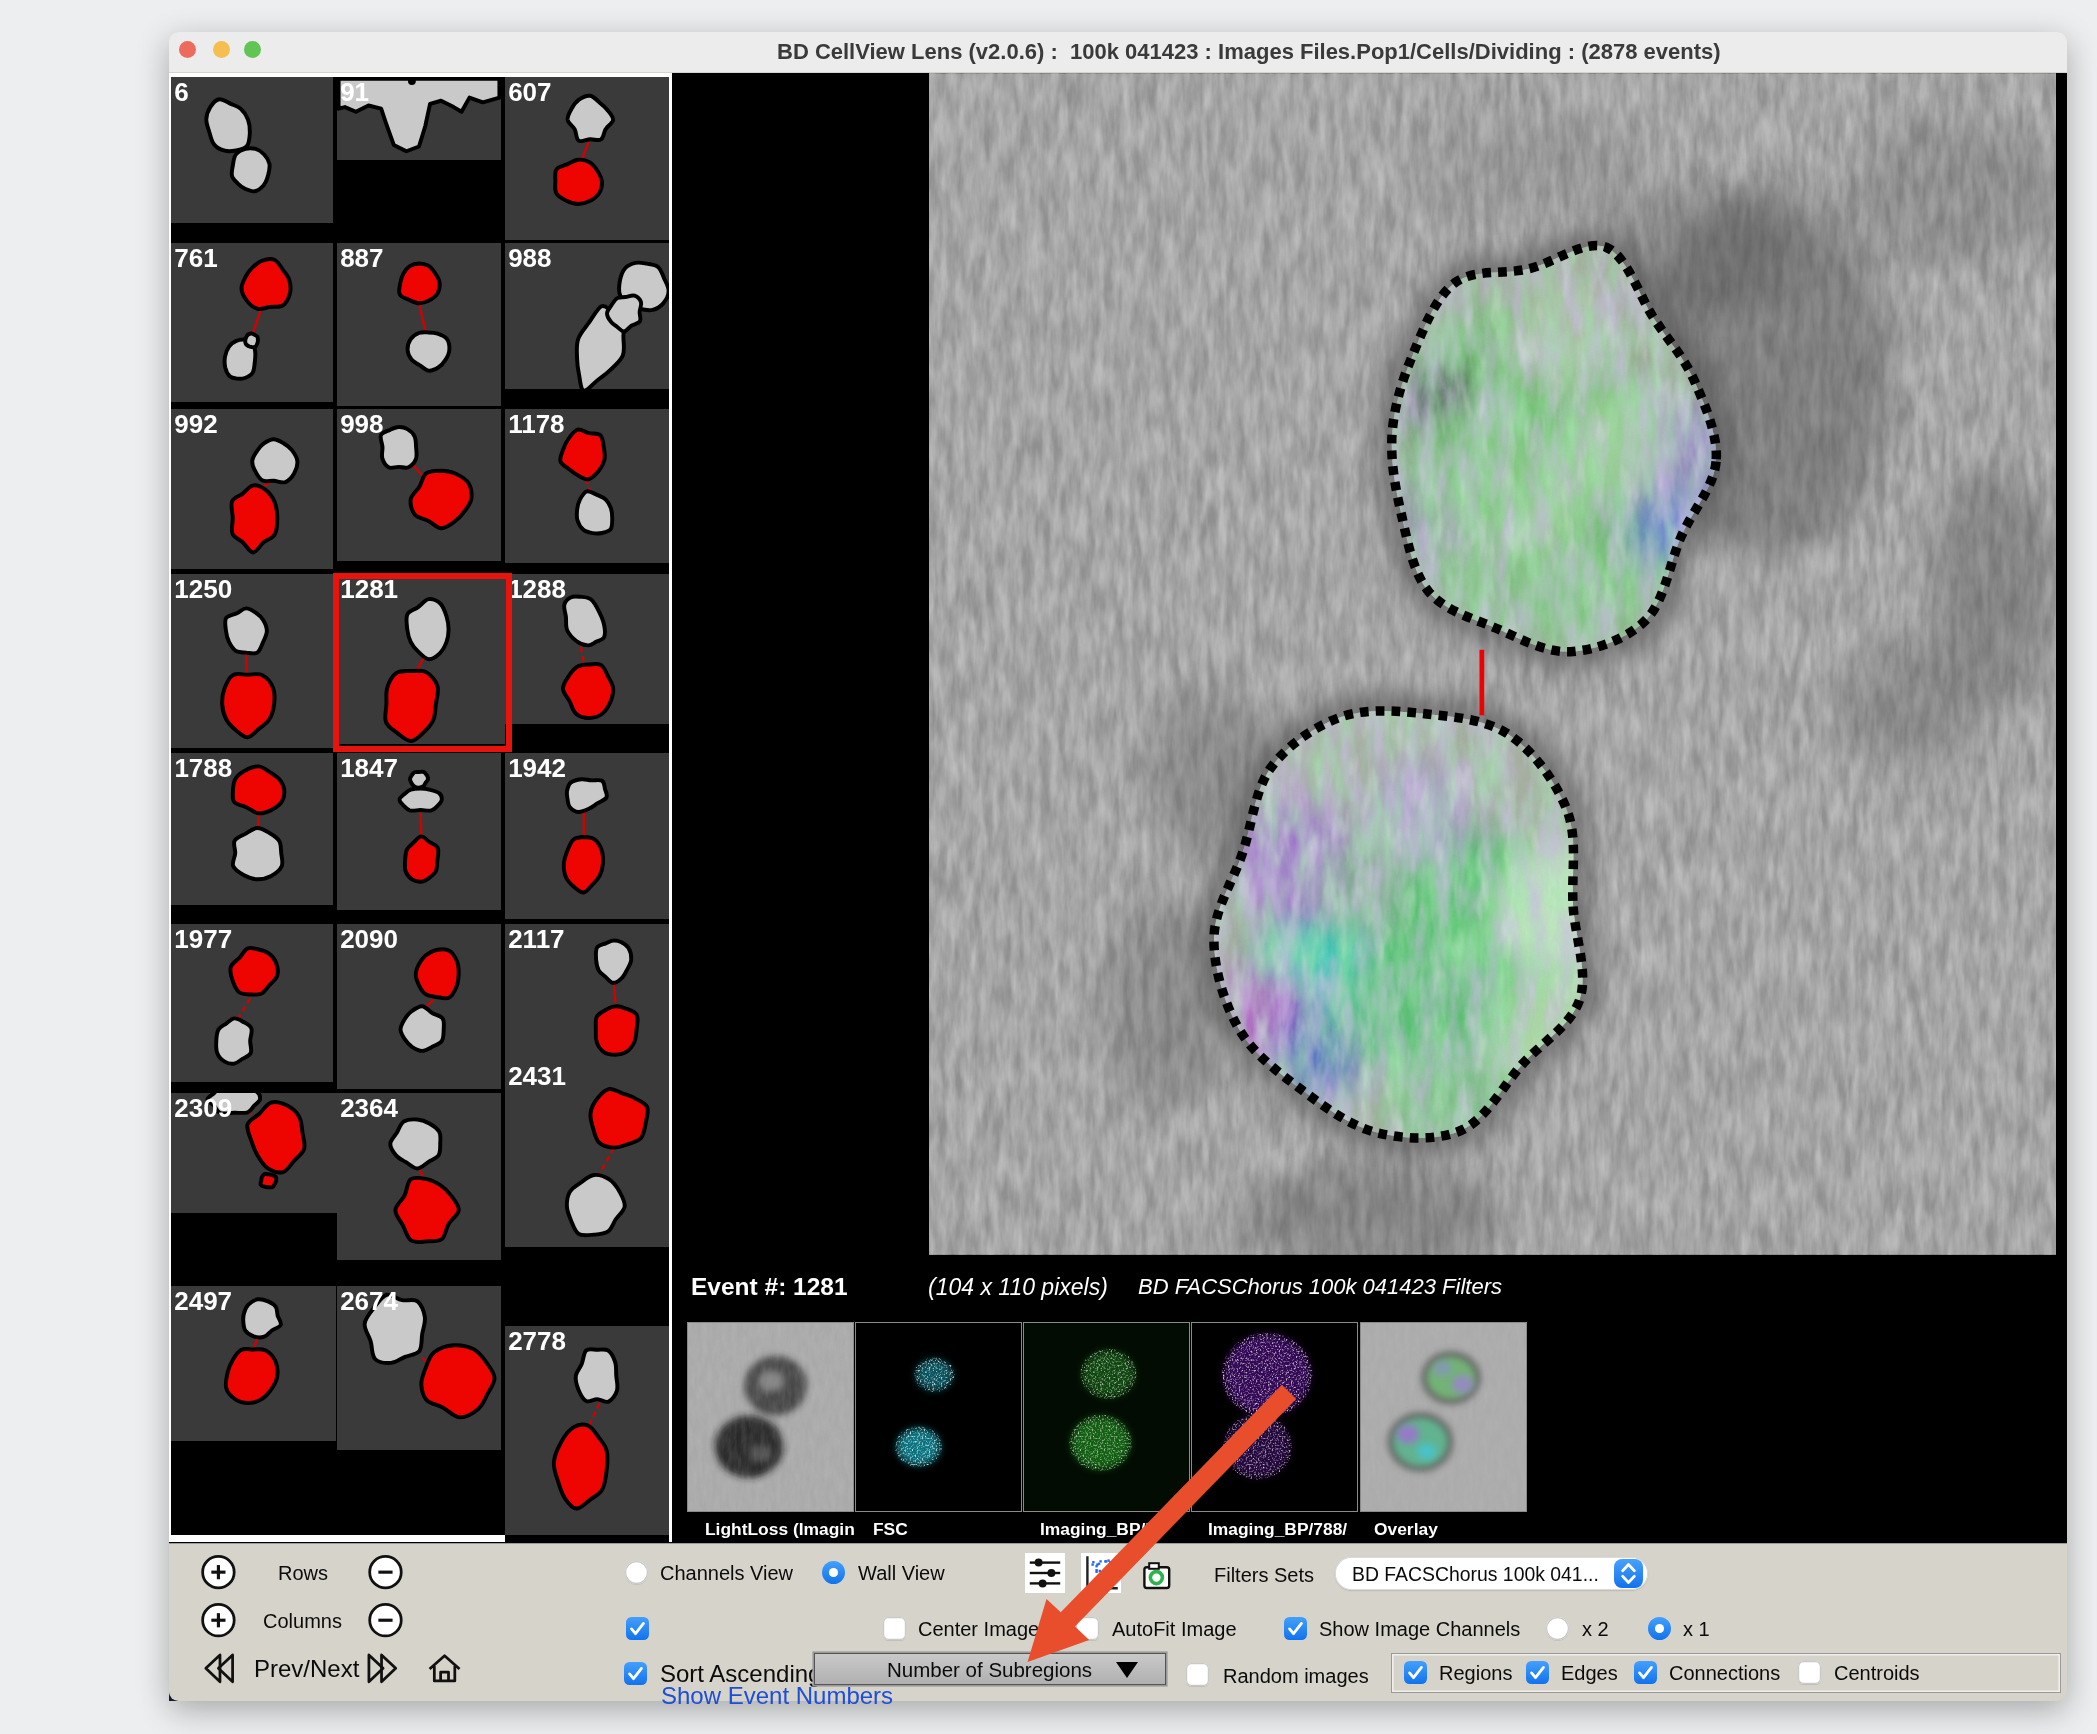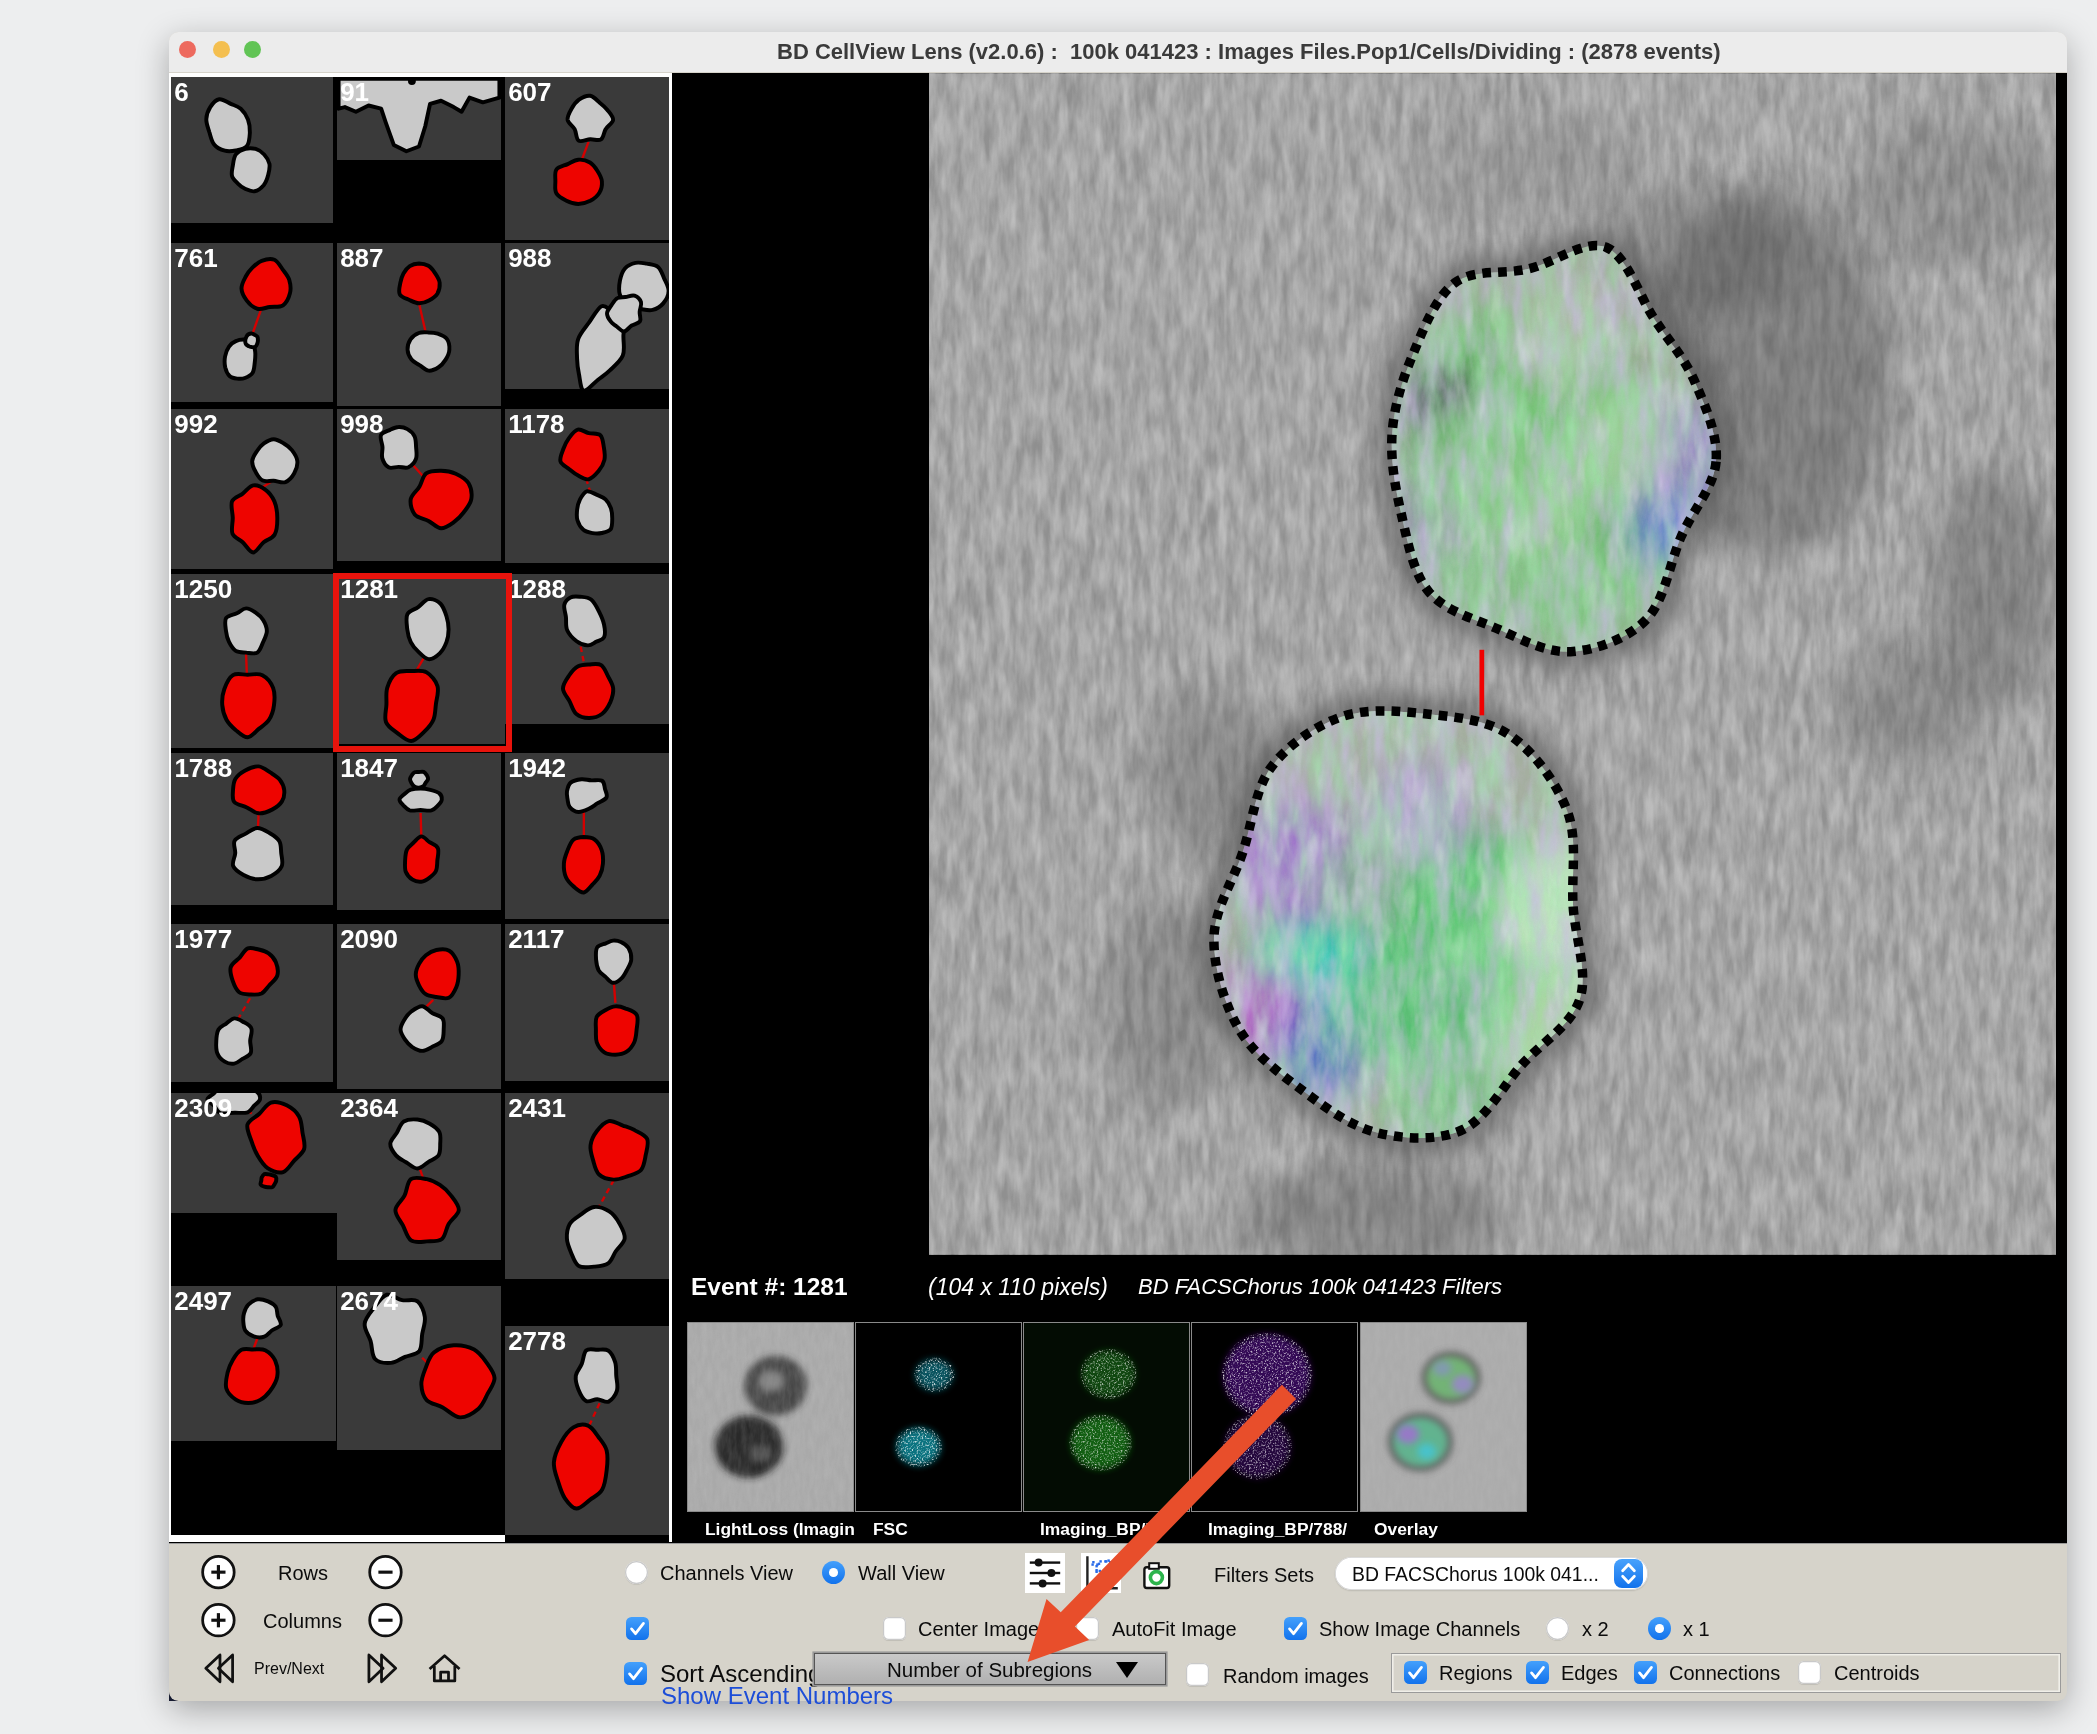--- a/index.html
+++ b/index.html
@@ -169,21 +169,21 @@
     </svg>
   </div>
 <div style="position:absolute;left:337px;top:1093px;width:164px;height:189px;background:#000;">
     <svg width="164" height="167" style="position:absolute;left:0;top:0;background:#3a3a3a;" viewBox="0 0 208 211">
       <line x1="104" y1="93" x2="109" y2="107" stroke="#d40000" stroke-width="3"></line>
       <path d="M 130.9 64.0 C 130.8 68.9 131.3 74.7 128.9 78.5 C 126.4 82.3 120.6 84.1 116.1 86.9 C 111.7 89.7 106.8 95.3 102.0 95.4 C 97.2 95.5 92.1 90.1 87.6 87.4 C 83.0 84.6 78.1 82.6 74.8 78.7 C 71.5 74.8 67.4 68.8 67.6 64.0 C 67.7 59.2 73.0 54.6 75.9 49.9 C 78.7 45.2 80.3 38.6 84.6 35.8 C 89.0 33.1 96.5 32.8 102.0 33.3 C 107.5 33.7 113.1 35.9 117.7 38.6 C 122.3 41.2 127.5 44.8 129.7 49.0 C 132.0 53.3 131.1 59.1 130.9 64.0 Z" fill="#c9c9c9" stroke="#000" stroke-width="5" stroke-linejoin="round"></path>
       <path d="M 154.5 148.0 C 154.1 154.1 145.1 159.6 141.6 165.7 C 138.0 171.8 137.7 181.0 133.1 184.7 C 128.5 188.4 120.5 187.5 114.0 187.8 C 107.5 188.2 99.0 190.0 93.9 186.6 C 88.9 183.2 86.9 174.0 83.6 167.5 C 80.3 161.1 73.7 154.3 74.1 148.0 C 74.4 141.7 82.3 136.3 85.6 129.8 C 88.9 123.3 88.9 112.4 93.7 108.9 C 98.4 105.4 107.9 107.7 114.0 108.9 C 120.1 110.1 125.5 112.9 130.5 116.2 C 135.5 119.5 139.9 123.5 143.9 128.8 C 147.9 134.1 154.9 141.9 154.5 148.0 Z" fill="#ee0400" stroke="#000" stroke-width="5" stroke-linejoin="round"></path>
       <text x="4" y="30" font-family="Liberation Sans, sans-serif" font-size="33" font-weight="bold" fill="#fff">2364</text>
     </svg>
   </div>
-<div style="position:absolute;left:505px;top:1093px;width:144px;height:189px;background:#000;">
+<div style="position:absolute;left:505px;top:1061px;width:144px;height:189px;background:#000;">
     <svg width="164" height="186" style="position:absolute;left:0;top:0;background:#3a3a3a;" viewBox="0 0 208 235">
       <line x1="138" y1="110" x2="118" y2="146" stroke="#d40000" stroke-width="3" stroke-dasharray="7 5"></line>
       <path d="M 178.5 78.1 C 177.2 84.7 176.4 92.6 172.5 97.2 C 168.6 101.7 161.0 103.2 155.2 105.3 C 149.4 107.3 143.4 109.8 137.4 109.4 C 131.4 109.0 123.6 107.0 119.3 102.9 C 115.0 98.8 113.5 90.9 111.7 84.7 C 109.9 78.5 107.7 71.9 108.5 65.7 C 109.3 59.6 112.7 52.9 116.6 47.8 C 120.5 42.7 126.1 36.4 131.6 35.2 C 137.1 34.0 144.1 38.9 149.5 40.8 C 154.9 42.7 159.1 43.8 164.3 46.6 C 169.4 49.5 177.9 52.5 180.3 57.8 C 182.6 63.0 179.8 71.5 178.5 78.1 Z" fill="#ee0400" stroke="#000" stroke-width="5" stroke-linejoin="round"></path>
       <path d="M 151.8 184.0 C 151.0 189.9 144.0 195.0 140.5 200.3 C 137.0 205.6 135.3 212.4 130.8 215.6 C 126.2 218.9 119.2 219.3 113.0 219.8 C 106.8 220.4 98.3 222.0 93.4 218.9 C 88.5 215.8 86.1 207.3 83.6 201.4 C 81.1 195.6 78.7 190.0 78.5 184.0 C 78.2 178.0 79.2 170.7 82.1 165.6 C 85.0 160.6 90.9 157.4 96.0 153.8 C 101.2 150.2 107.0 144.8 113.0 144.1 C 119.0 143.5 126.9 146.3 132.2 149.8 C 137.6 153.2 141.8 159.2 145.1 165.0 C 148.3 170.7 152.5 178.1 151.8 184.0 Z" fill="#c9c9c9" stroke="#000" stroke-width="5" stroke-linejoin="round"></path>
       <text x="4" y="30" font-family="Liberation Sans, sans-serif" font-size="33" font-weight="bold" fill="#fff">2431</text>
     </svg>
   </div>
 <div style="position:absolute;left:171px;top:1286px;width:162px;height:249px;background:#000;">
     <svg width="165" height="155" style="position:absolute;left:0;top:0;background:#3a3a3a;" viewBox="0 0 209 196">
       <line x1="111" y1="62" x2="105" y2="78" stroke="#d40000" stroke-width="3"></line>
@@ -463,21 +463,21 @@
 <g fill="none" stroke="#111" stroke-width="3.5" stroke-linejoin="round">
 <polygon points="80,142 62,159 80,176"></polygon>
       <polygon points="64,142 46,159 64,176"></polygon>
 <polygon points="253,142 271,159 253,176"></polygon>
       <polygon points="269,142 287,159 269,176"></polygon>
 <path d="M 330 160 L 349 143 L 368 160 M 336 156 L 336 175 L 362 175 L 362 156 M 344 175 L 344 164 L 354 164 L 354 175"></path>
 </g>
   </svg>
 <div style="position:absolute;left:278px;top:1573px;transform:translateY(-50%);font-size:20px;font-weight:normal;font-style:normal;color:#0b0b0b;white-space:nowrap;">Rows</div>
 <div style="position:absolute;left:263px;top:1621px;transform:translateY(-50%);font-size:20px;font-weight:normal;font-style:normal;color:#0b0b0b;white-space:nowrap;">Columns</div>
-<div style="position:absolute;left:254px;top:1669px;transform:translateY(-50%);font-size:16px;font-weight:normal;font-style:normal;color:#0b0b0b;white-space:nowrap;">Prev/Next</div>
+<div style="position:absolute;left:254px;top:1669px;transform:translateY(-50%);font-size:24px;font-weight:normal;font-style:normal;color:#0b0b0b;white-space:nowrap;">Prev/Next</div>
 <div style="position:absolute;left:625px;top:1561px;width:23px;height:23px;border-radius:50%;background:#fff;box-shadow:inset 0 0 0 1.2px #c9c9c9, 0 0.8px 0.8px rgba(0,0,0,0.1);"></div>
 <div style="position:absolute;left:660px;top:1573px;transform:translateY(-50%);font-size:20px;font-weight:normal;font-style:normal;color:#0b0b0b;white-space:nowrap;">Channels View</div>
 <div style="position:absolute;left:822px;top:1561px;width:23px;height:23px;border-radius:50%;background:linear-gradient(#44a0fc,#1272ec);"></div>
 <div style="position:absolute;left:829px;top:1568px;width:8.7px;height:8.7px;border-radius:50%;background:#fff;"></div>
 <div style="position:absolute;left:858px;top:1573px;transform:translateY(-50%);font-size:20px;font-weight:normal;font-style:normal;color:#0b0b0b;white-space:nowrap;">Wall View</div>
 <svg width="40" height="40" style="position:absolute;left:1025px;top:1553px;background:#fff" viewBox="0 0 50 50">
 <g stroke="#111" stroke-width="3">
       <line x1="6" y1="12" x2="44" y2="12"></line>
       <line x1="6" y1="25" x2="44" y2="25"></line>
       <line x1="6" y1="38" x2="44" y2="38"></line>

